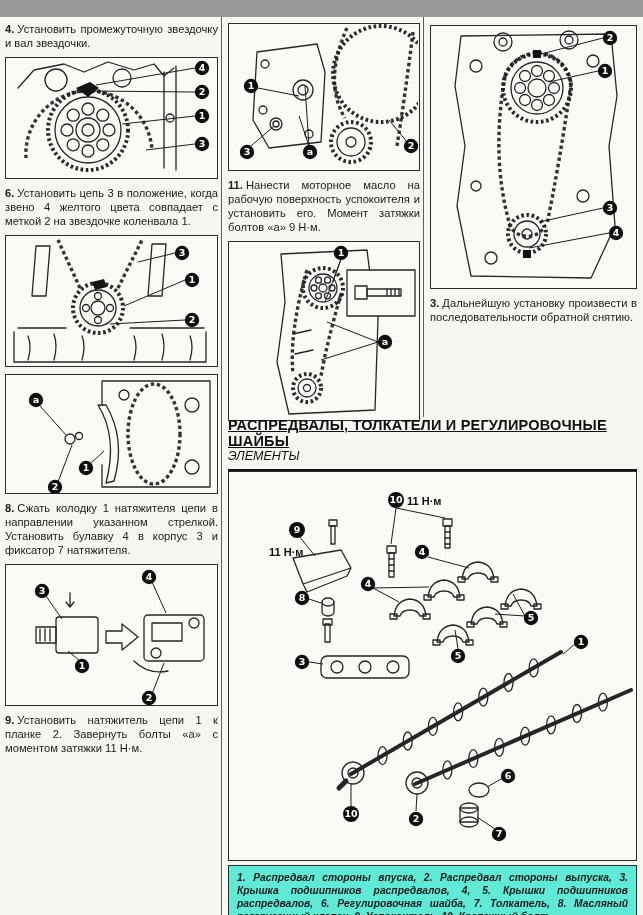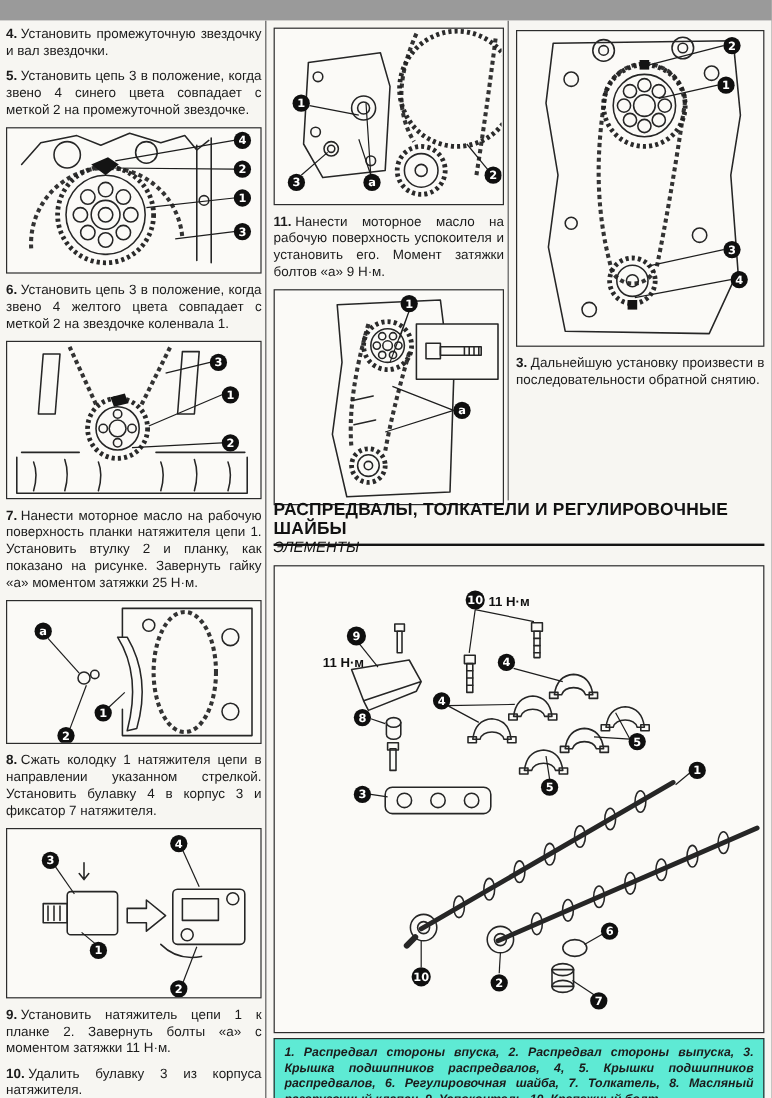--- a/index.html
+++ b/index.html
@@ -10,21 +10,21 @@
     font-family:"Liberation Sans", sans-serif;
   }
   .col { position:absolute; display:flex; flex-direction:column; gap:7px; }
   .step { font-size:11.2px; line-height:14px; text-align:justify; color:#1b1b1b; }
   .step .num { font-weight:700; padding-right:3px; }
   .figure { border:1.5px solid #2c2c2c; background:#fbfaf7; }
   .figure svg { display:block; }
   .vline { position:absolute; width:1px; background:#5d5d5d; }
   .sec-title {
     position:absolute; left:228px; width:409px; font-size:14.5px; font-weight:700;
-    letter-spacing:.2px; border-bottom:2px solid #141414; padding-bottom:4px; color:#111;
+    letter-spacing:.2px; border-bottom:2px solid #141414; padding-bottom:20px; color:#111;text-decoration:underline;
   }
   .sec-sub { position:absolute; left:228px; font-size:12.5px; font-weight:400; font-style:italic; color:#111; }
   .caption {
     position:absolute; border:1.5px solid #2c2c2c; background:#5eead4;
     font-size:10.3px; line-height:13px; font-style:italic; font-weight:700;
     padding:5px 8px; text-align:justify; color:#1b1b1b;
   }
   
   .art   { stroke:#262626; fill:none; stroke-width:1.3; stroke-linecap:round; stroke-linejoin:round; }
   .teeth { stroke:#2a2a2a; fill:none; stroke-width:4; stroke-dasharray:2.6 2.6; }
@@ -40,21 +40,20 @@
 <body>
 
 <div class="page">
 
   <div class="vline" style="left:221px; top:0; height:915px;"></div>
   <div class="vline" style="left:423px; top:0; height:400px;"></div>
 
   <div class="col" style="left:5px; top:5px; width:213px;">
 
     <p class="step"><span class="num">4.</span><span>Установить промежуточную звездочку и вал звездочки.</span></p>
-    <p class="step"><span class="num">5.</span><span>Установить цепь 3 в положение, когда звено 4 синего цвета совпадает с меткой 2 на промежуточной звездочке.</span></p>
 
     <div class="figure">
       <svg viewBox="0 0 210 120" width="210" height="120">
         <g class="art">
           <path d="M12 30 L28 12 L58 6 L78 14 L102 4 L128 12 L148 6 L158 18 L168 10"></path>
           <circle cx="50" cy="22" r="11"></circle>
             <circle cx="116" cy="20" r="9"></circle>
           <path d="M158 14 L158 110 M170 8 L170 112"></path>
             <circle cx="164" cy="60" r="4"></circle>
           <circle cx="82" cy="72" r="33"></circle>
@@ -125,21 +124,20 @@
             <text class="cotx" x="186" y="47.4" text-anchor="middle">1</text>
           </g>
         <g>
             <line class="lead" x1="104" y1="88" x2="179" y2="84"></line>
             <circle class="cobg" cx="186" cy="84" r="7.2"></circle>
             <text class="cotx" x="186" y="87.4" text-anchor="middle">2</text>
           </g>
       </svg>
     </div>
 
-    <p class="step"><span class="num">7.</span><span>Нанести моторное масло на рабочую поверхность планки натяжителя цепи 1. Установить втулку 2 и планку, как показано на рисунке. Завернуть гайку «а» моментом затяжки 25 Н·м.</span></p>
 
     <div class="figure">
       <svg viewBox="0 0 210 118" width="210" height="118">
         <g class="art">
           <path d="M96 6 L204 6 M204 6 L204 112 M96 112 L204 112 M96 6 L96 30 M96 90 L96 112"></path>
           <circle cx="186" cy="30" r="7"></circle>
             <circle cx="186" cy="92" r="7"></circle>
             <circle cx="118" cy="20" r="5"></circle>
           <path d="M92 30 Q112 62 100 108 M100 30 Q120 64 108 106 M92 30 L100 30 M100 108 L108 106"></path>
           <circle cx="64" cy="64" r="5"></circle>
@@ -197,21 +195,20 @@
           </g>
         <g>
             <line class="lead" x1="146" y1="129" x2="158" y2="98"></line>
             <circle class="cobg" cx="143" cy="133" r="7.2"></circle>
             <text class="cotx" x="143" y="136.4" text-anchor="middle">2</text>
           </g>
       </svg>
     </div>
 
     <p class="step"><span class="num">9.</span><span>Установить натяжитель цепи 1 к планке 2. Завернуть болты «а» с моментом затяжки 11 Н·м.</span></p>
-    <p class="step"><span class="num">10.</span><span>Удалить булавку 3 из корпуса натяжителя.</span></p>
   </div>
 
   <div class="col" style="left:228px; top:6px; width:192px;">
 
     <div class="figure">
       <svg viewBox="0 0 189 146" width="189" height="146">
         <g class="art">
           <path d="M28 28 L88 20 L96 48 L92 118 L40 124 L24 96 Z"></path>
           <circle cx="36" cy="40" r="4"></circle>
             <circle cx="34" cy="86" r="4"></circle>

